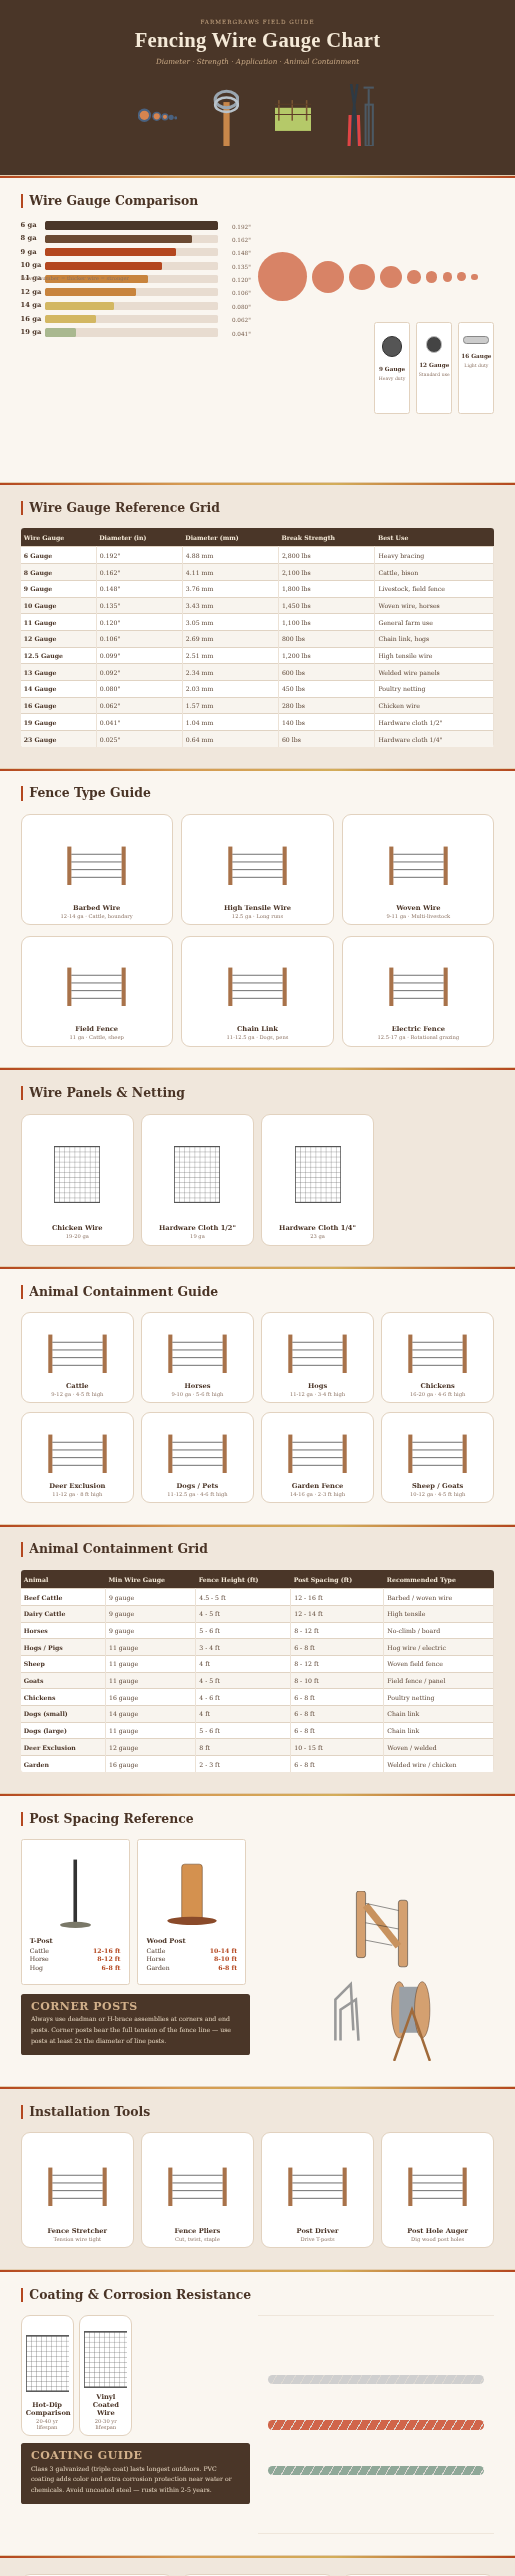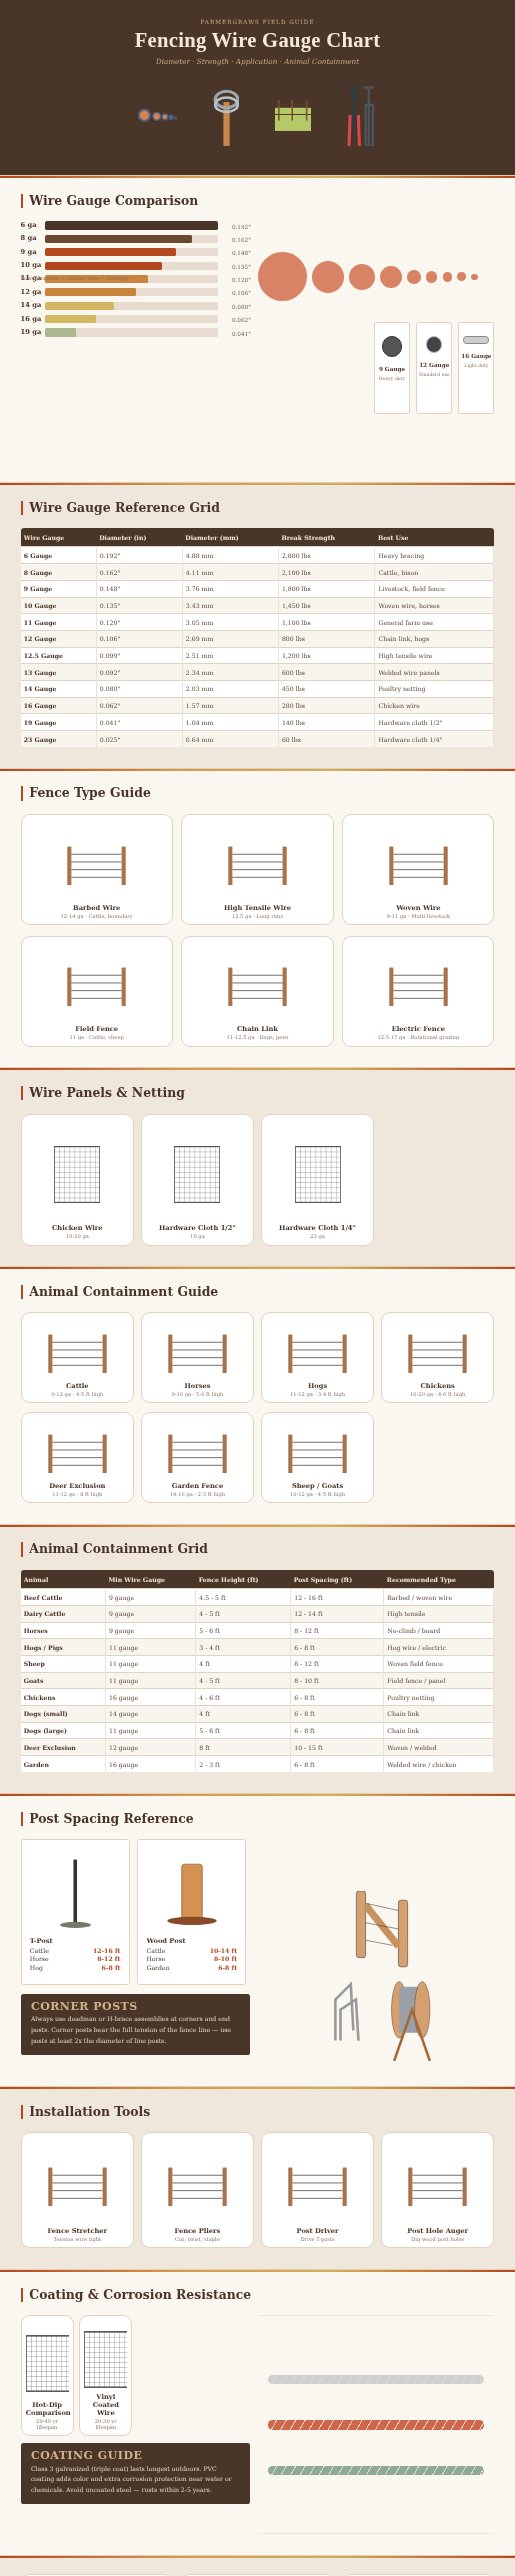--- a/index.html
+++ b/index.html
@@ -561,20 +561,38 @@
             <rect x="114" y="5" width="8" height="75" fill="#a8724a"></rect>
             <g stroke="#444" stroke-width="1.5">
               <line x1="16" y1="20" x2="114" y2="20"></line>
               <line x1="16" y1="35" x2="114" y2="35"></line>
               <line x1="16" y1="50" x2="114" y2="50"></line>
               <line x1="16" y1="65" x2="114" y2="65"></line>
             </g>
           </svg>
         </div>
         <div>
+          <div class="t">Dogs / Pets</div>
+          <div class="s">11-12.5 ga · 4-6 ft high</div>
+        </div>
+      </div>
+      <div class="card">
+        <div class="art">
+          <svg width="67" height="41" viewBox="0 0 130 80">
+            <rect x="8" y="5" width="8" height="75" fill="#a8724a"></rect>
+            <rect x="114" y="5" width="8" height="75" fill="#a8724a"></rect>
+            <g stroke="#444" stroke-width="1.5">
+              <line x1="16" y1="20" x2="114" y2="20"></line>
+              <line x1="16" y1="35" x2="114" y2="35"></line>
+              <line x1="16" y1="50" x2="114" y2="50"></line>
+              <line x1="16" y1="65" x2="114" y2="65"></line>
+            </g>
+          </svg>
+        </div>
+        <div>
           <div class="t">Garden Fence</div>
           <div class="s">14-16 ga · 2-3 ft high</div>
         </div>
       </div>
       <div class="card">
         <div class="art">
           <svg width="67" height="41" viewBox="0 0 130 80">
             <rect x="8" y="5" width="8" height="75" fill="#a8724a"></rect>
             <rect x="114" y="5" width="8" height="75" fill="#a8724a"></rect>
             <g stroke="#444" stroke-width="1.5">

